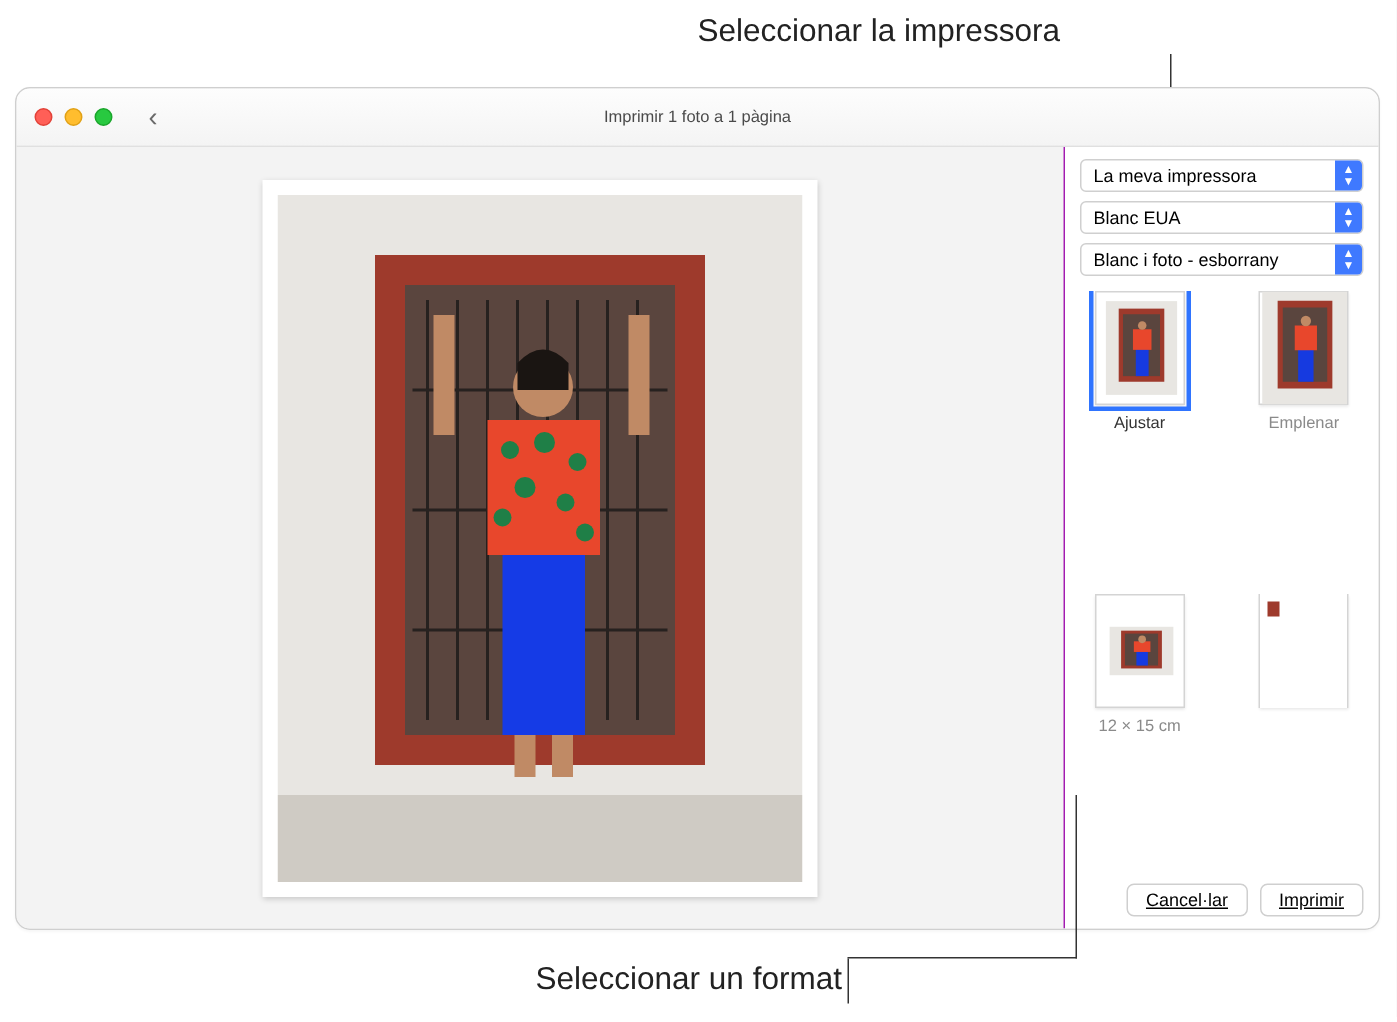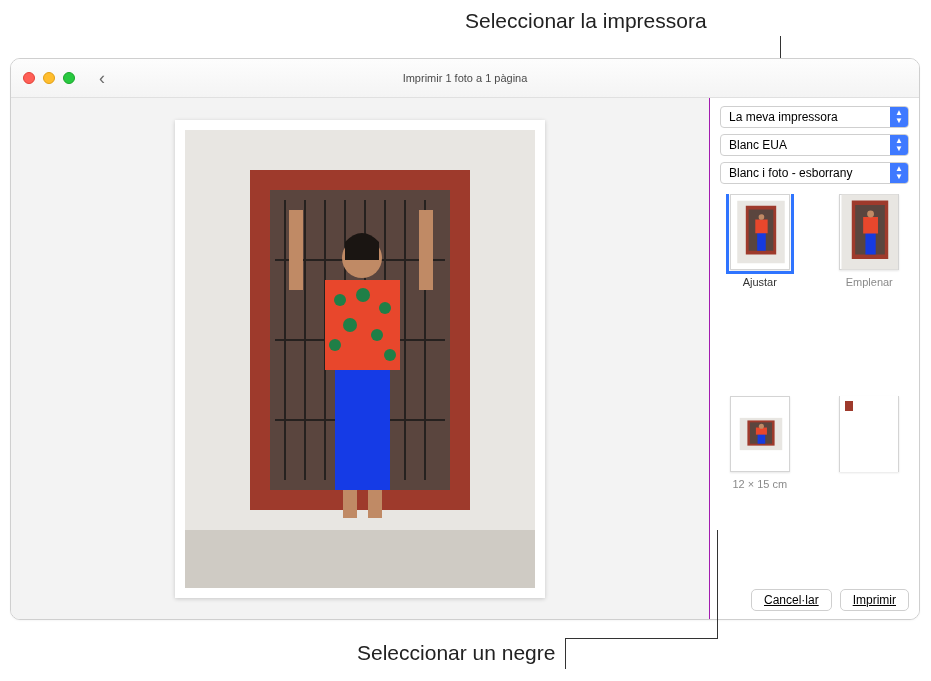--- a/index.html
+++ b/index.html
@@ -287,13 +287,13 @@
         <button class="btn">Cancel·lar</button>
         <button class="btn">Imprimir</button>
       </div>
     </div>
   </div>
 </div>
 
 <div class="callout-line callout-bottom-up"></div>
 <div class="callout-line callout-bottom-h"></div>
 <div class="callout-line callout-bottom-v"></div>
-<div class="annotation annotation-bottom">Seleccionar un negre</div>
+<div class="annotation annotation-bottom">Seleccionar un format</div>
 
 </body></html>

